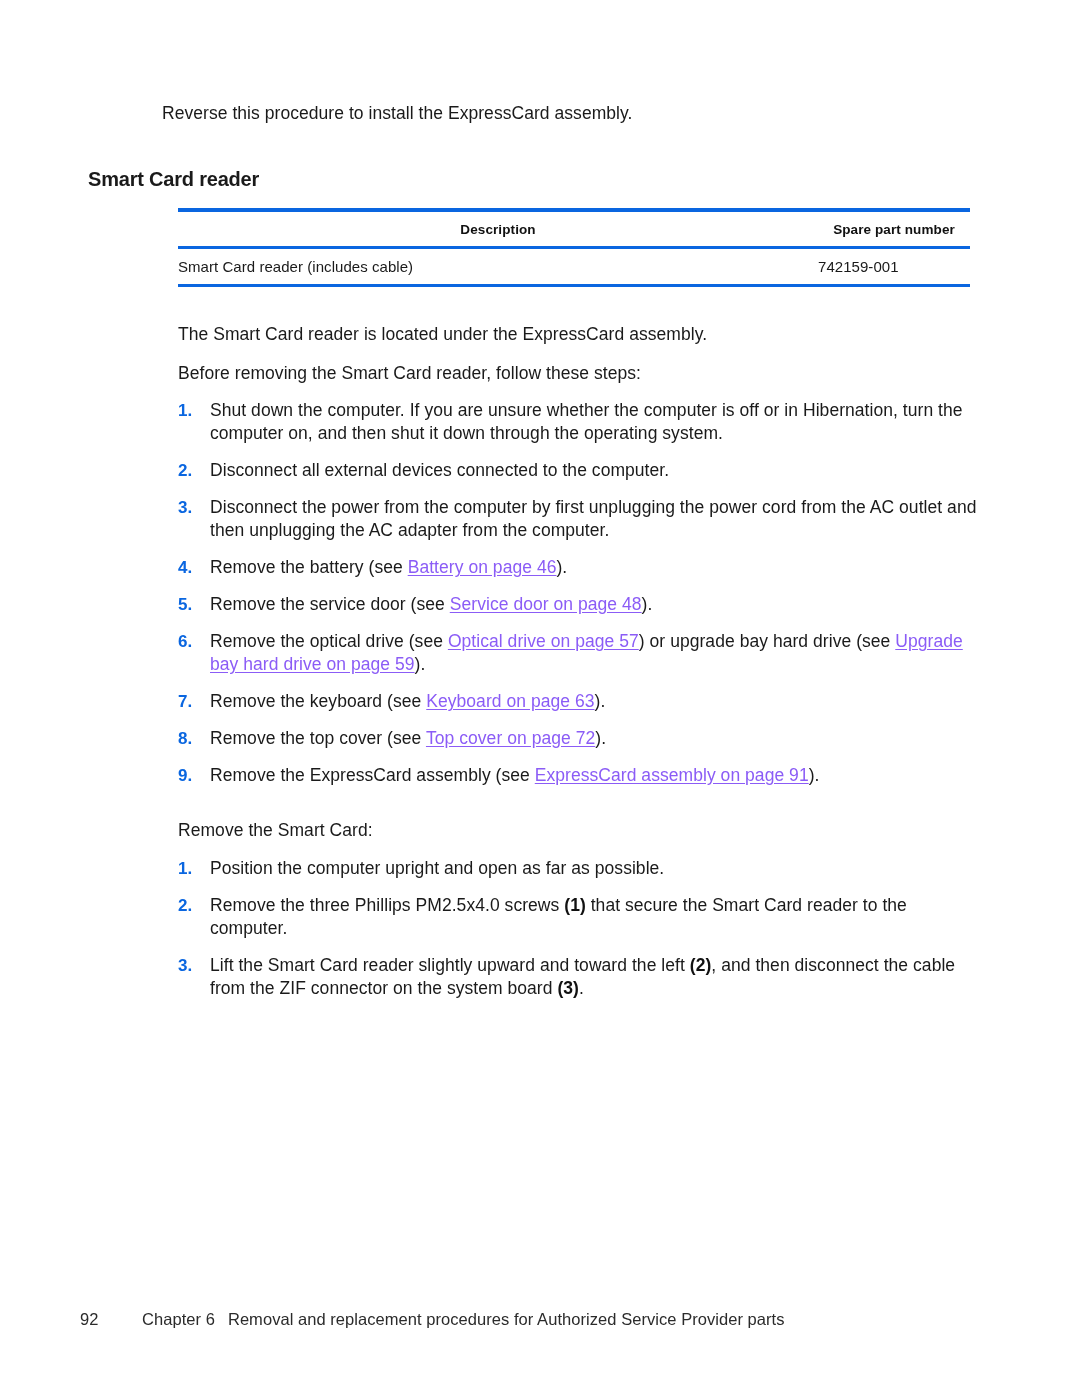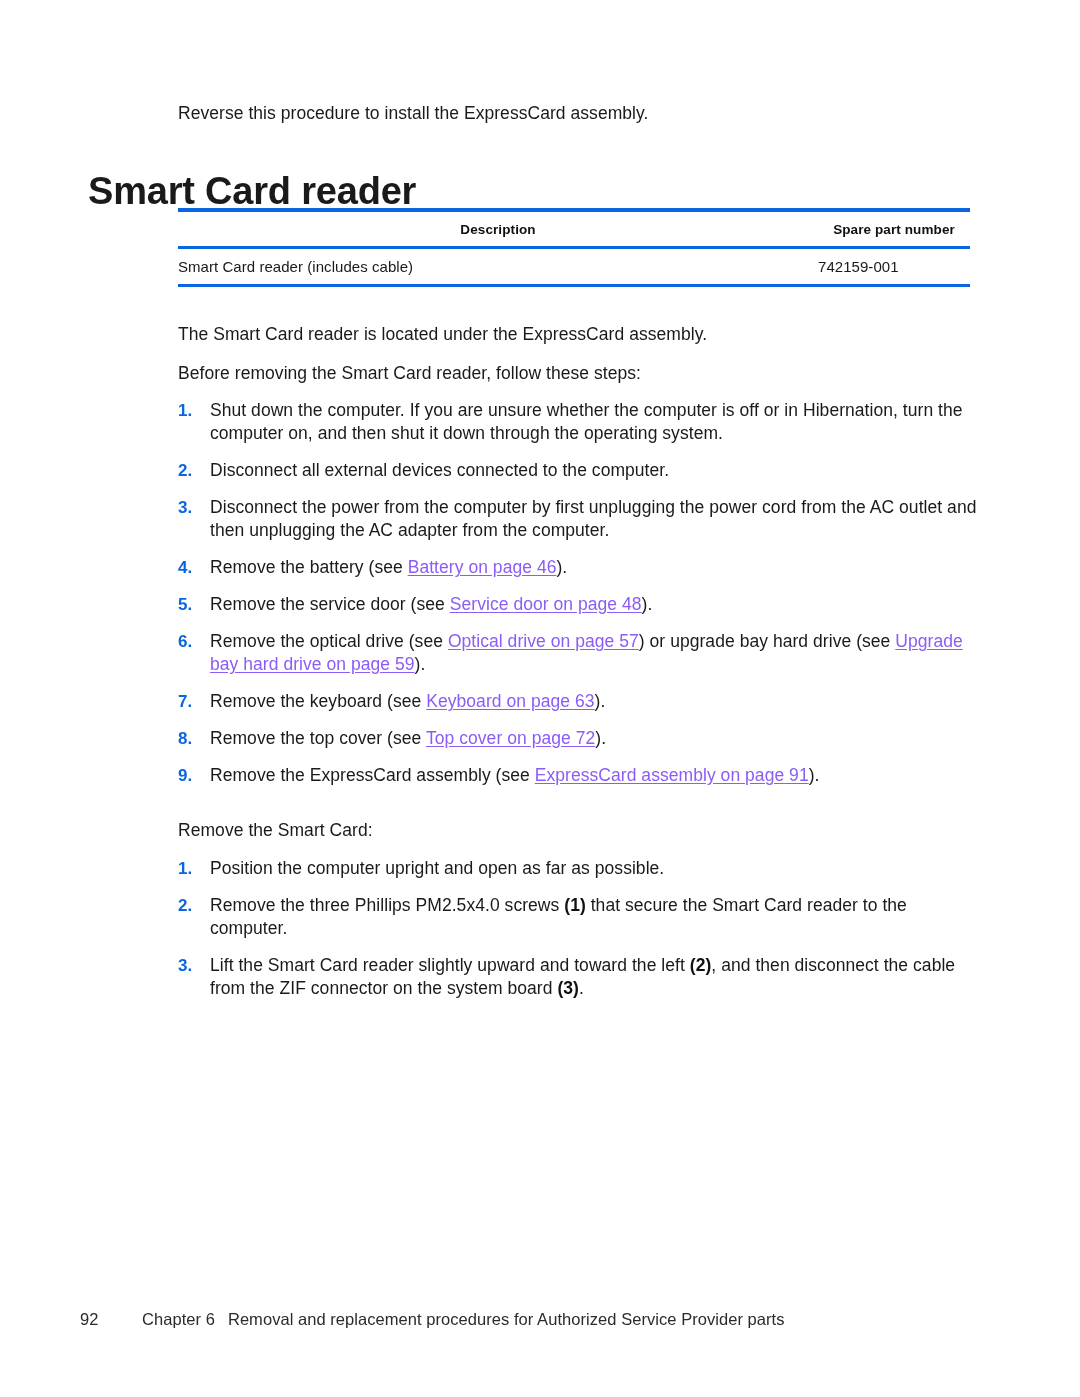--- a/index.html
+++ b/index.html
@@ -19,34 +19,34 @@
 
   .page {
     position: absolute;
     inset: 0;
     background: #ffffff;
   }
 
   
   .intro-line {
     position: absolute;
-    left: 178px;
+    left: 162px;
     top: 101px;
     font-size: 17.5px;
     line-height: 24px;
     color: #1a1a1a;
     letter-spacing: 0.05px;
   }
 
   
   .section-heading {
     position: absolute;
     left: 88px;
     top: 148px;
-    font-size: 38px;
+    font-size: 20px;
     font-weight: bold;
     line-height: 36px;
     letter-spacing: -0.2px;
   }
 
   
   .parts-table {
     position: absolute;
     left: 178px;
     top: 208px;

